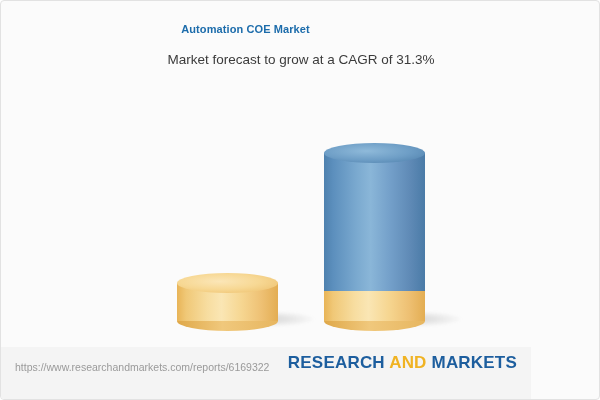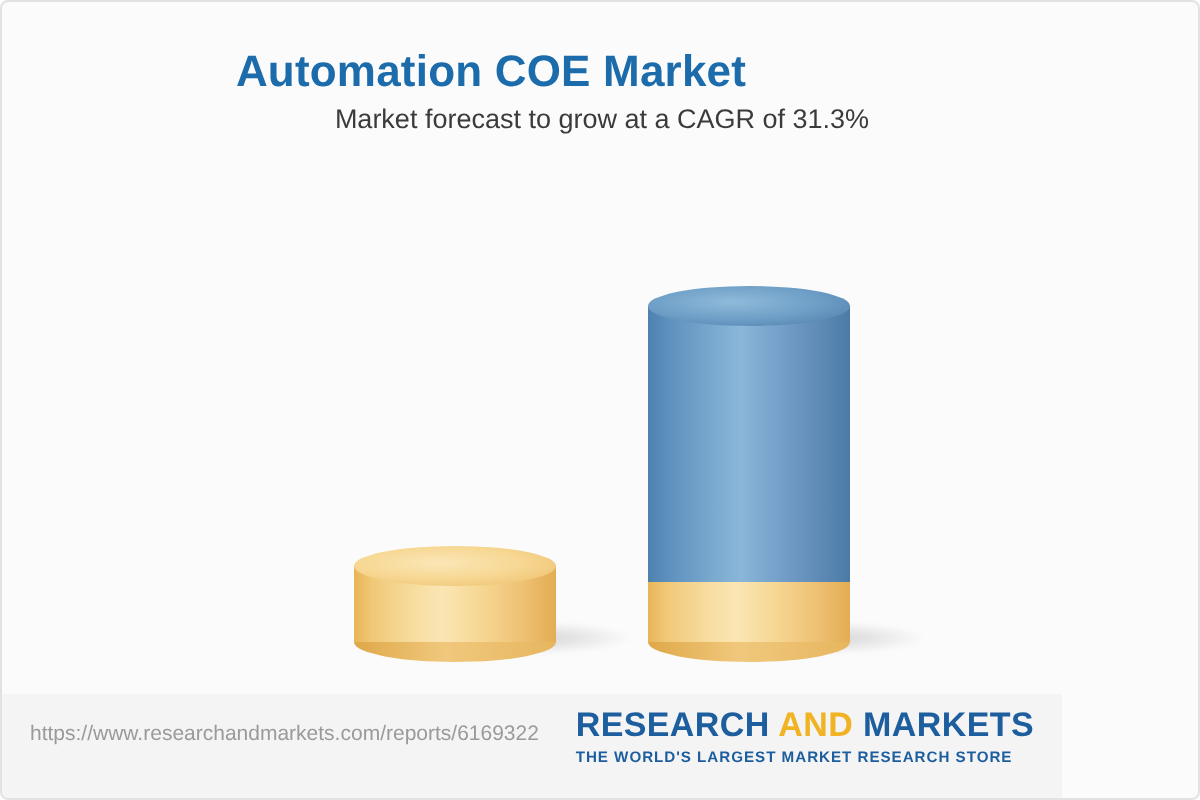--- a/index.html
+++ b/index.html
@@ -25,21 +25,21 @@
     overflow: hidden;
   }
 
   
   #chart-title {
     position: absolute;
     left: 0;
     top: 22px;
     width: 489px;
     text-align: center;
-    font-size: 22px;
+    font-size: 11px;
     font-weight: bold;
     color: #1c6cab;
     letter-spacing: 0.1px;
   }
   #chart-subtitle {
     position: absolute;
     left: 0;
     top: 51px;
     width: 600px;
     text-align: center;
@@ -174,20 +174,21 @@
     position: absolute;
     left: 14px;
     top: 14px;
     font-size: 10.5px;
     color: #9a9a9a;
   }
   #logo {
     position: absolute;
     right: 14px;
     top: 7px;
+    text-align: right;
   }
   #logo-wordmark {
     font-size: 17px;
     font-weight: bold;
     color: #1d5e9e;
     letter-spacing: 0.2px;
     line-height: 1.05;
     white-space: nowrap;
   }
   #logo-word-and { color: #f0b323; }
@@ -242,17 +243,16 @@
 
   <div id="footer">
     <div id="source-url">https://www.researchandmarkets.com/reports/6169322</div>
 
     <div id="logo">
       <div id="logo-wordmark">
         <span>RESEARCH</span>
         <span id="logo-word-and">AND</span>
         <span>MARKETS</span>
       </div>
-      <div id="logo-tagline">THE WORLD'S LARGEST MARKET RESEARCH STORE</div>
     </div>
   </div>
 
 </div>
 
 </body></html>

